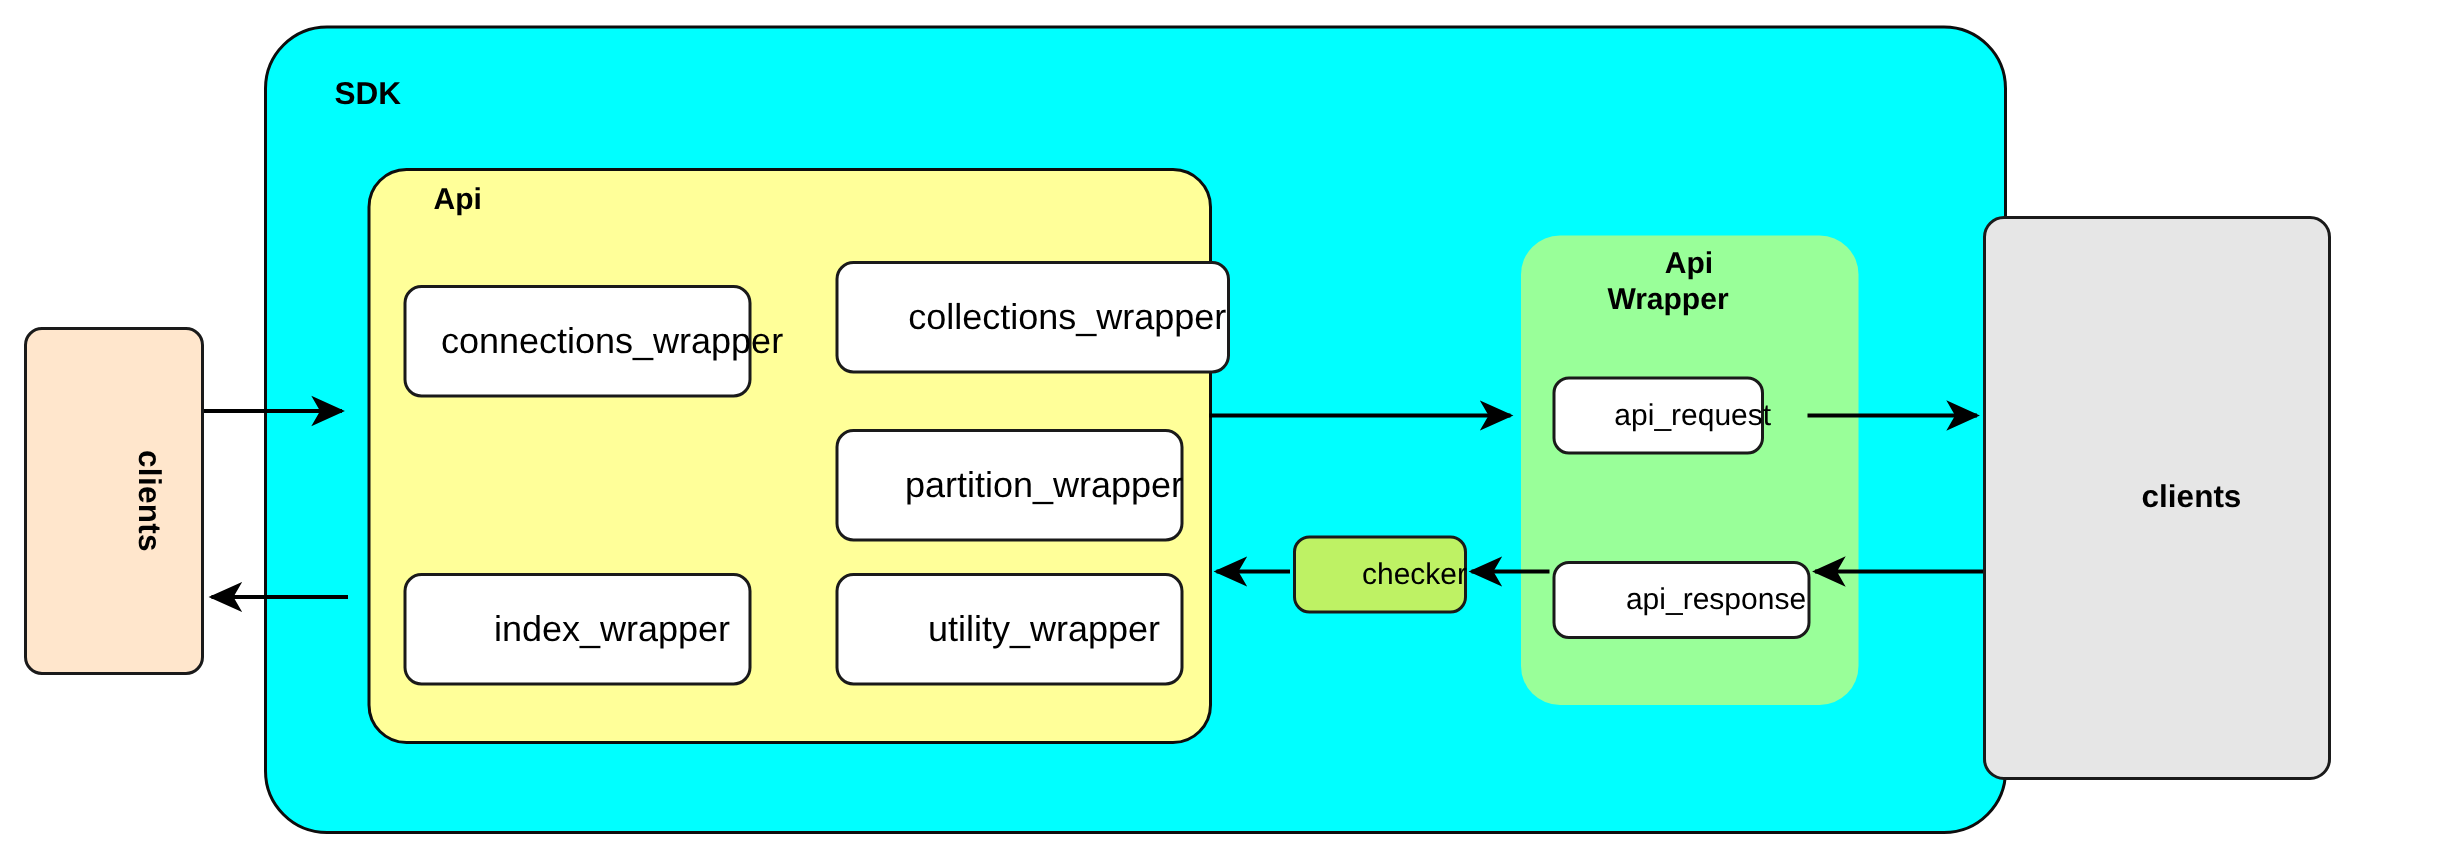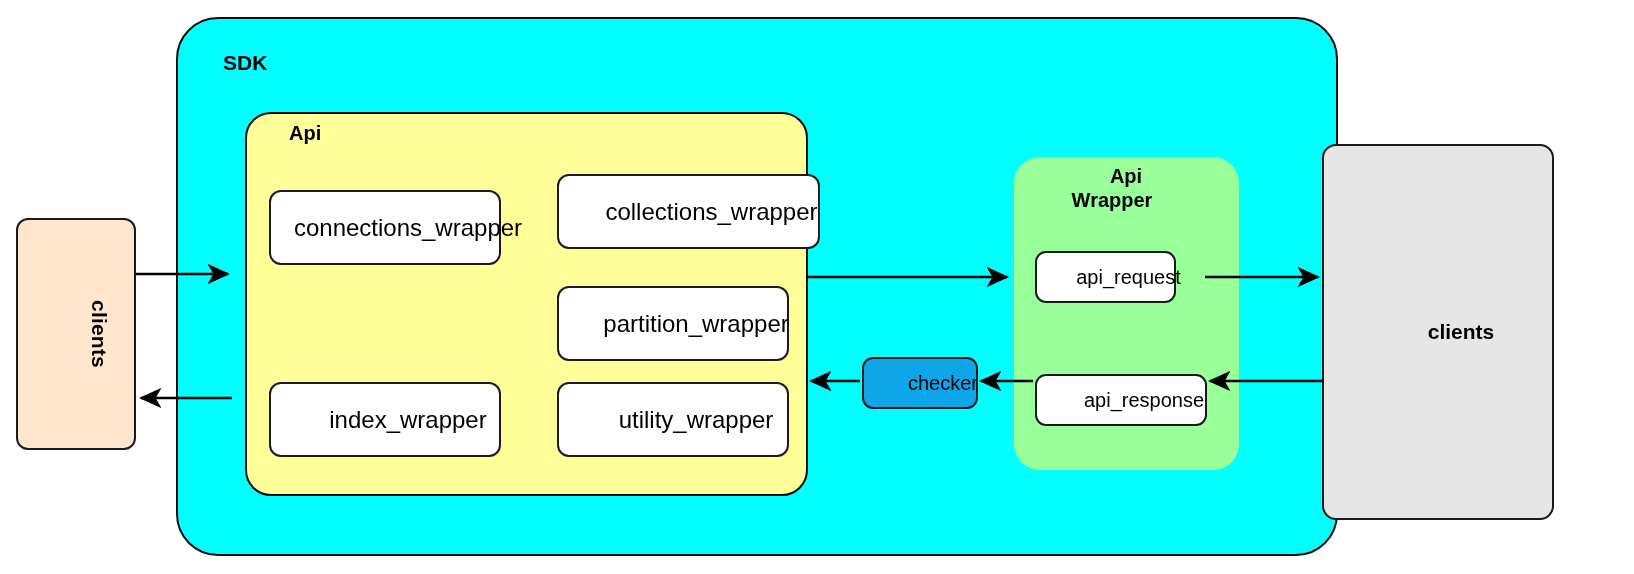--- a/index.html
+++ b/index.html
@@ -68,21 +68,21 @@
   }
   .gateway-title .l2{display:block;margin-left:-28px;}
   .gw-cell{
     background:#ffffff;border:2px solid #1a1a1a;border-radius:11px;
     font-size:20px;color:#000;
   }
 
   
   .checker-box{
     left:860px;top:355px;width:116px;height:52px;
-    background:#0ea5e9;border:2px solid #1a1a1a;border-radius:11px;
+    background:#bef264;border:2px solid #1a1a1a;border-radius:11px;
     font-size:20px;color:#000;
   }
 
   
   .edges{position:absolute;left:0;top:0;width:1634px;height:574px;
          pointer-events:none;}
 </style>
 </head>
 <body>
 

